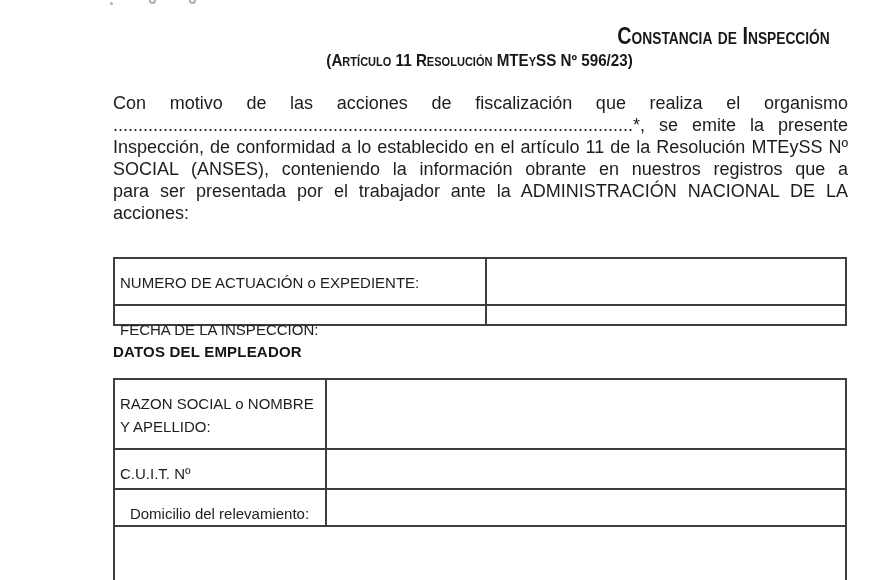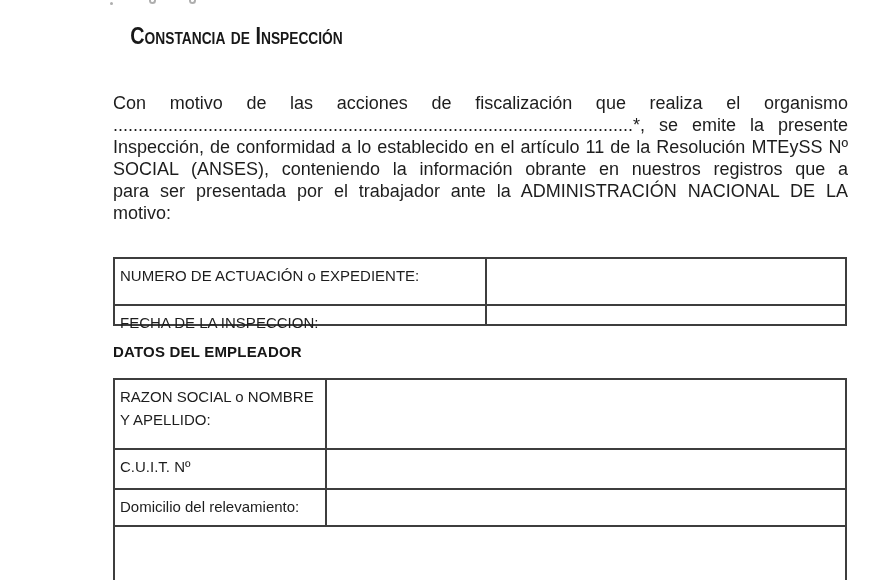--- a/index.html
+++ b/index.html
@@ -24,21 +24,21 @@
     width: 7px; height: 5px;
     border: 2px solid #9b9b9b; border-top: none;
     border-radius: 0 0 5px 5px;
     opacity: .8; box-sizing: border-box;
   }
   .fragcup.c1 { left: 149px; }
   .fragcup.c2 { left: 189px; }
 
   .doc-title {
     position: absolute; left: 113px; top: 23px; width: 734px;
-    text-align: left;
+    text-align: right;
     font-weight: 700;
     font-size: 23px; line-height: 26px;
     font-variant: small-caps;
     color: #181818;
     white-space: nowrap;
   }
   .doc-title .condense { display: inline-block; transform: scaleX(0.86); transform-origin: 50% 50%; }
 
   .doc-subtitle {
     position: absolute; left: 113px; top: 50px; width: 734px;
@@ -64,33 +64,33 @@
     border: 2px solid #3e3e3e;
     box-sizing: border-box;
     background: #ffffff;
   }
   .t1 { top: 257px; }
   .t2 { top: 378px; }
   .trow { display: flex; border-top: 2px solid #3e3e3e; align-items: stretch; box-sizing: border-box; }
   .trow:first-child { border-top: none; }
   .tlabel {
     border-right: 2px solid #3e3e3e;
-    padding: 5px 6px 0 5px;
+    padding: 12px 6px 0 5px;
     font-size: 15px; line-height: 23px;
     box-sizing: border-box;
     color: #1d1d1d;
   }
   .w1 { width: 372px; }
   .w2 { width: 212px; }
   .tvalue { flex: 1; }
   .t1 .r1 { height: 45px; }
   .t1 .r2 { height: 20px; }
   .t2 .r1 { height: 68px; }
   .t2 .r2 { height: 40px; }
-  .t2 .r3 { height: 37px; }
+  .t2 .r3 { height: 37px; text-align: center; }
   .t2 .r4 { height: 80px; } 
   .t2 .r4 .tvalue { border: none; }
 
   .sect-heading {
     position: absolute; left: 113px; top: 343px;
     font-size: 15px; font-weight: 700; letter-spacing: .2px;
     color: #161616;
   }
 </style>
 </head>
@@ -99,28 +99,31 @@
 <div class="page">
 
   <span class="fragdot"></span>
   <span class="fragcup c1"></span>
   <span class="fragcup c2"></span>
 
   <div class="doc-title">
     <span class="condense">Constancia de Inspección</span>
   </div>
 
+  <div class="doc-subtitle">
+    <span class="condense">(Artículo 11 Resolución MTEySS Nº 596/23)</span>
+  </div>
 
   <div class="intro">
     <div class="iline">Con motivo de las acciones de fiscalización que realiza el organismo</div>
     <div class="iline">........................................................................................................*, se emite la presente Constancia de</div>
     <div class="iline">Inspección, de conformidad a lo establecido en el artículo 11 de la Resolución MTEySS Nº 596/23,</div>
     <div class="iline">SOCIAL (ANSES), conteniendo la información obrante en nuestros registros que a continuación se</div>
     <div class="iline">para ser presentada por el trabajador ante la ADMINISTRACIÓN NACIONAL DE LA SEGURIDAD</div>
-    <div class="iline last">motivo:</div>
+    <div class="iline last">acciones:</div>
   </div>
 
   <div class="tbl t1">
     <div class="trow r1">
       <div class="tlabel w1">NUMERO DE ACTUACIÓN o EXPEDIENTE:</div>
       <div class="tvalue"></div>
     </div>
     <div class="trow r2">
       <div class="tlabel w1">FECHA DE LA INSPECCION:</div>
       <div class="tvalue"></div>

